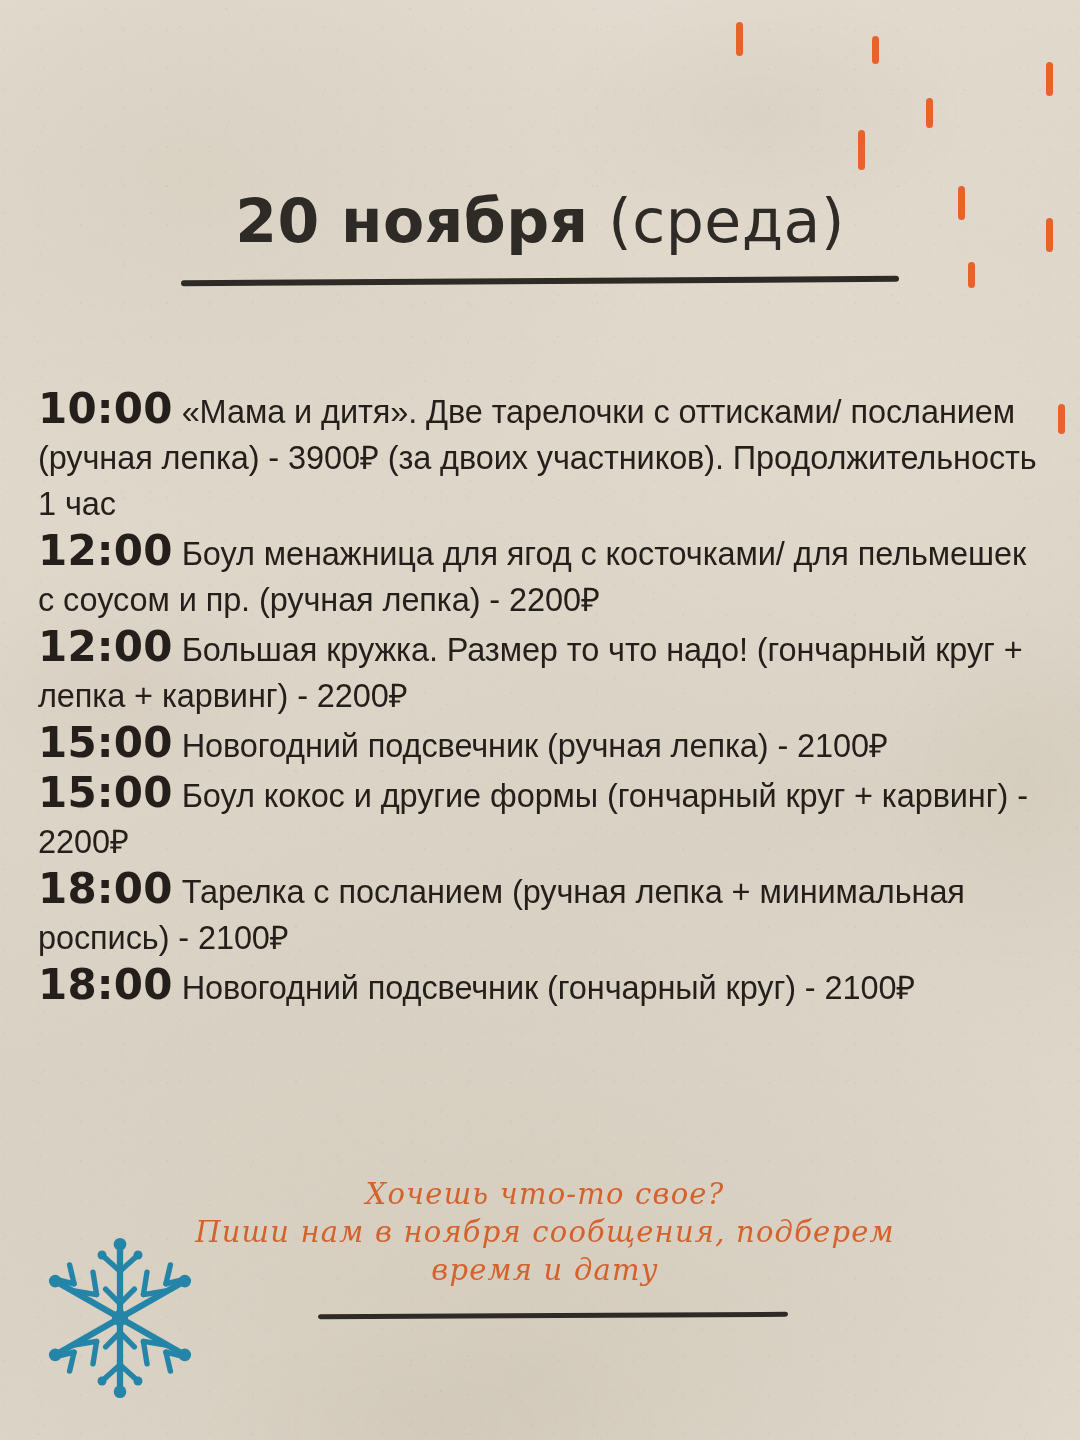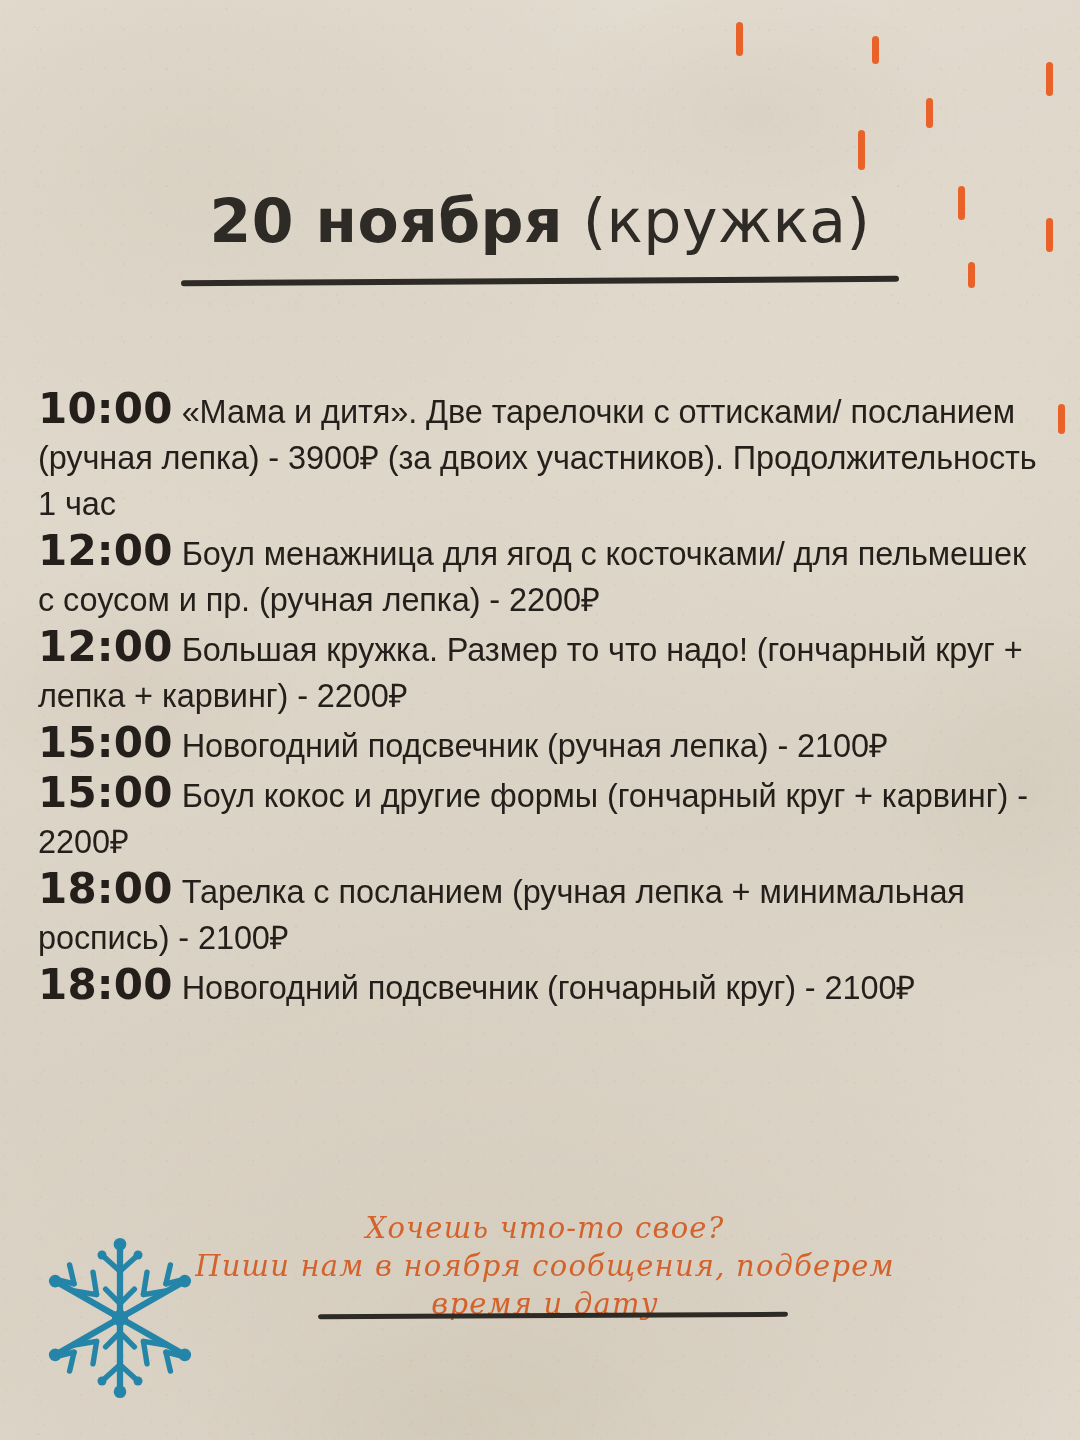--- a/index.html
+++ b/index.html
@@ -119,21 +119,20 @@
     top: 1175px;
     left: 150px;
     width: 790px;
     text-align: center;
     color: #d4622c;
     font-family: "DejaVu Serif", serif;
     font-style: italic;
     font-size: 29px;
     line-height: 38px;
     letter-spacing: 1.2px;
-    margin-top: 34px;
   }
   .footer-note .l1 { display: block; }
   .footer-note .l2 { display: block; }
   .footer-note .l3 { display: block; }
 
   .footer-rule {
     position: absolute;
     top: 1313px;
     left: 318px;
     width: 470px;
@@ -167,21 +166,21 @@
     <div class="dash" style="left:926px; top:98px;  height:30px;"></div>
     <div class="dash" style="left:958px; top:186px; height:34px;"></div>
     <div class="dash" style="left:1046px;top:218px; height:34px;"></div>
     <div class="dash" style="left:968px; top:262px; height:26px;"></div>
     <div class="dash" style="left:1058px;top:404px; height:30px;"></div>
   </div>
 
   <div class="title-wrap">
     <div class="title">
       <span class="day">20 ноября</span>
-      <span class="weekday">(кружка)</span>
+      <span class="weekday">(среда)</span>
     </div>
   </div>
   <div class="title-rule"></div>
 
   <div class="schedule">
     <p class="entry">
       <span class="time">10:00</span><span class="desc"> «Мама и дитя». Две тарелочки с оттисками/ посланием (ручная лепка) - 3900₽ (за двоих участников). Продолжительность 1 час</span>
     </p>
     <p class="entry">
       <span class="time">12:00</span><span class="desc"> Боул менажница для ягод с косточками/ для пельмешек с соусом и пр. (ручная лепка) - 2200₽</span>

